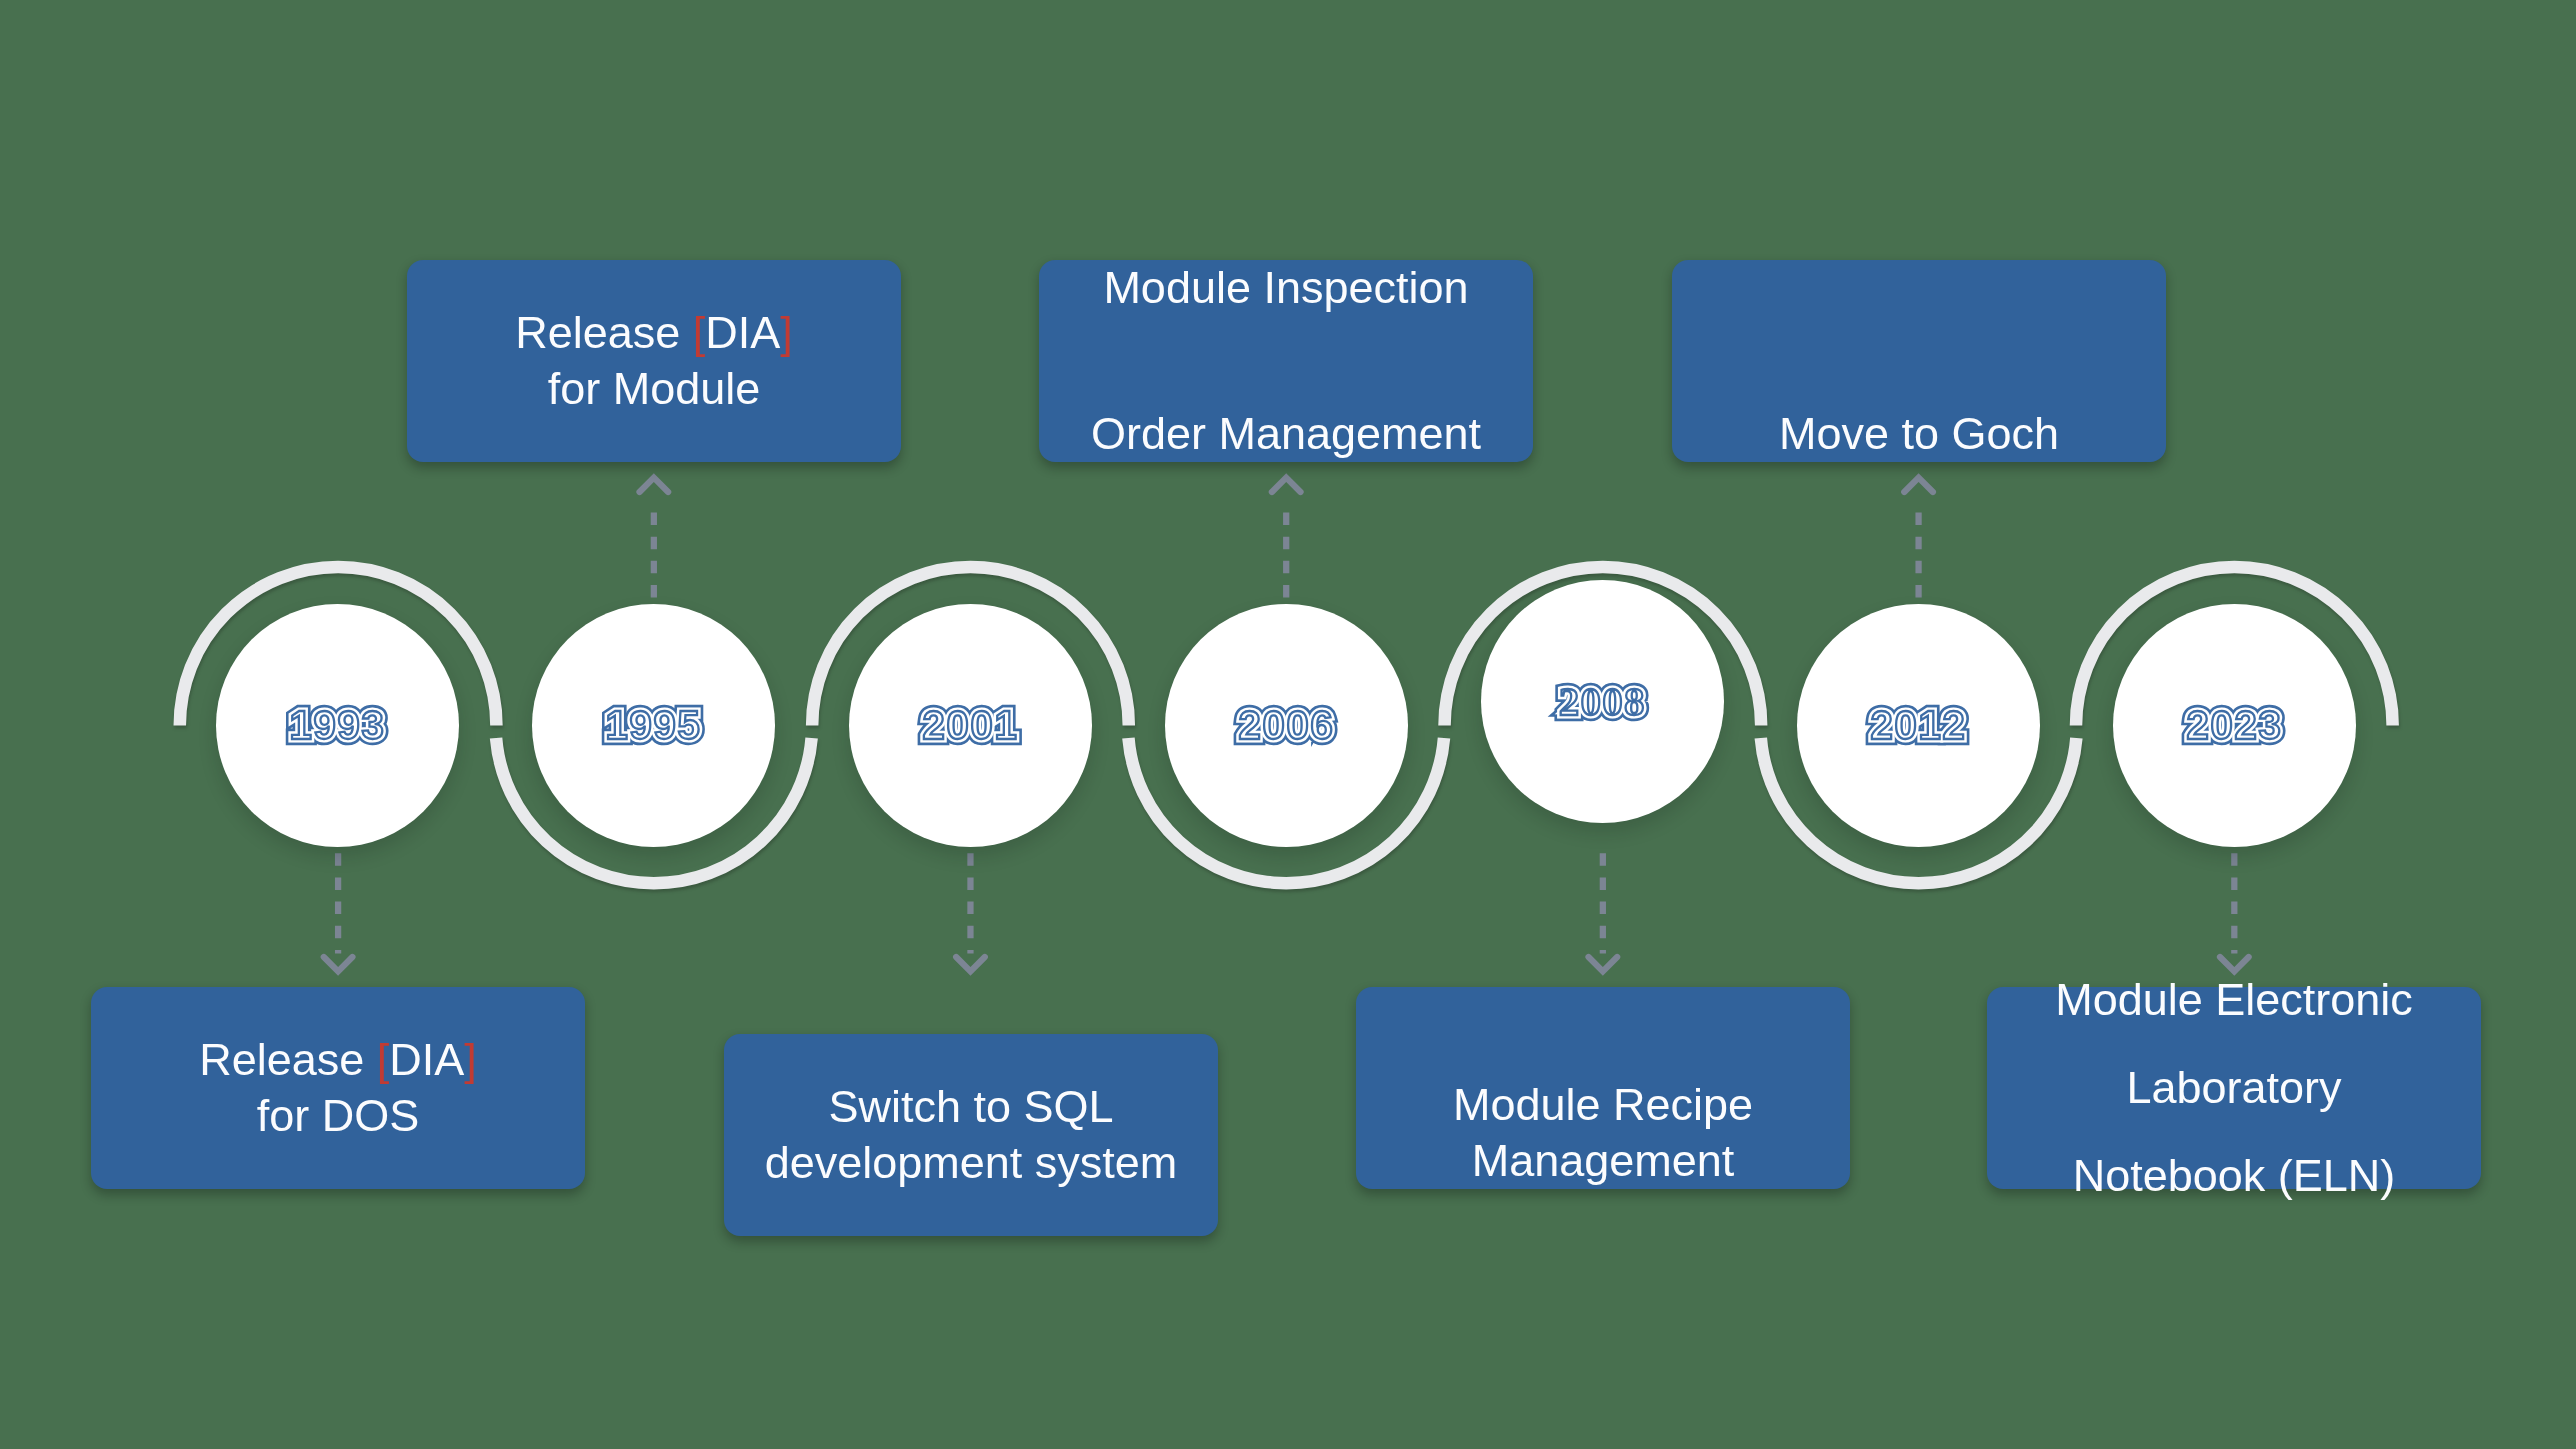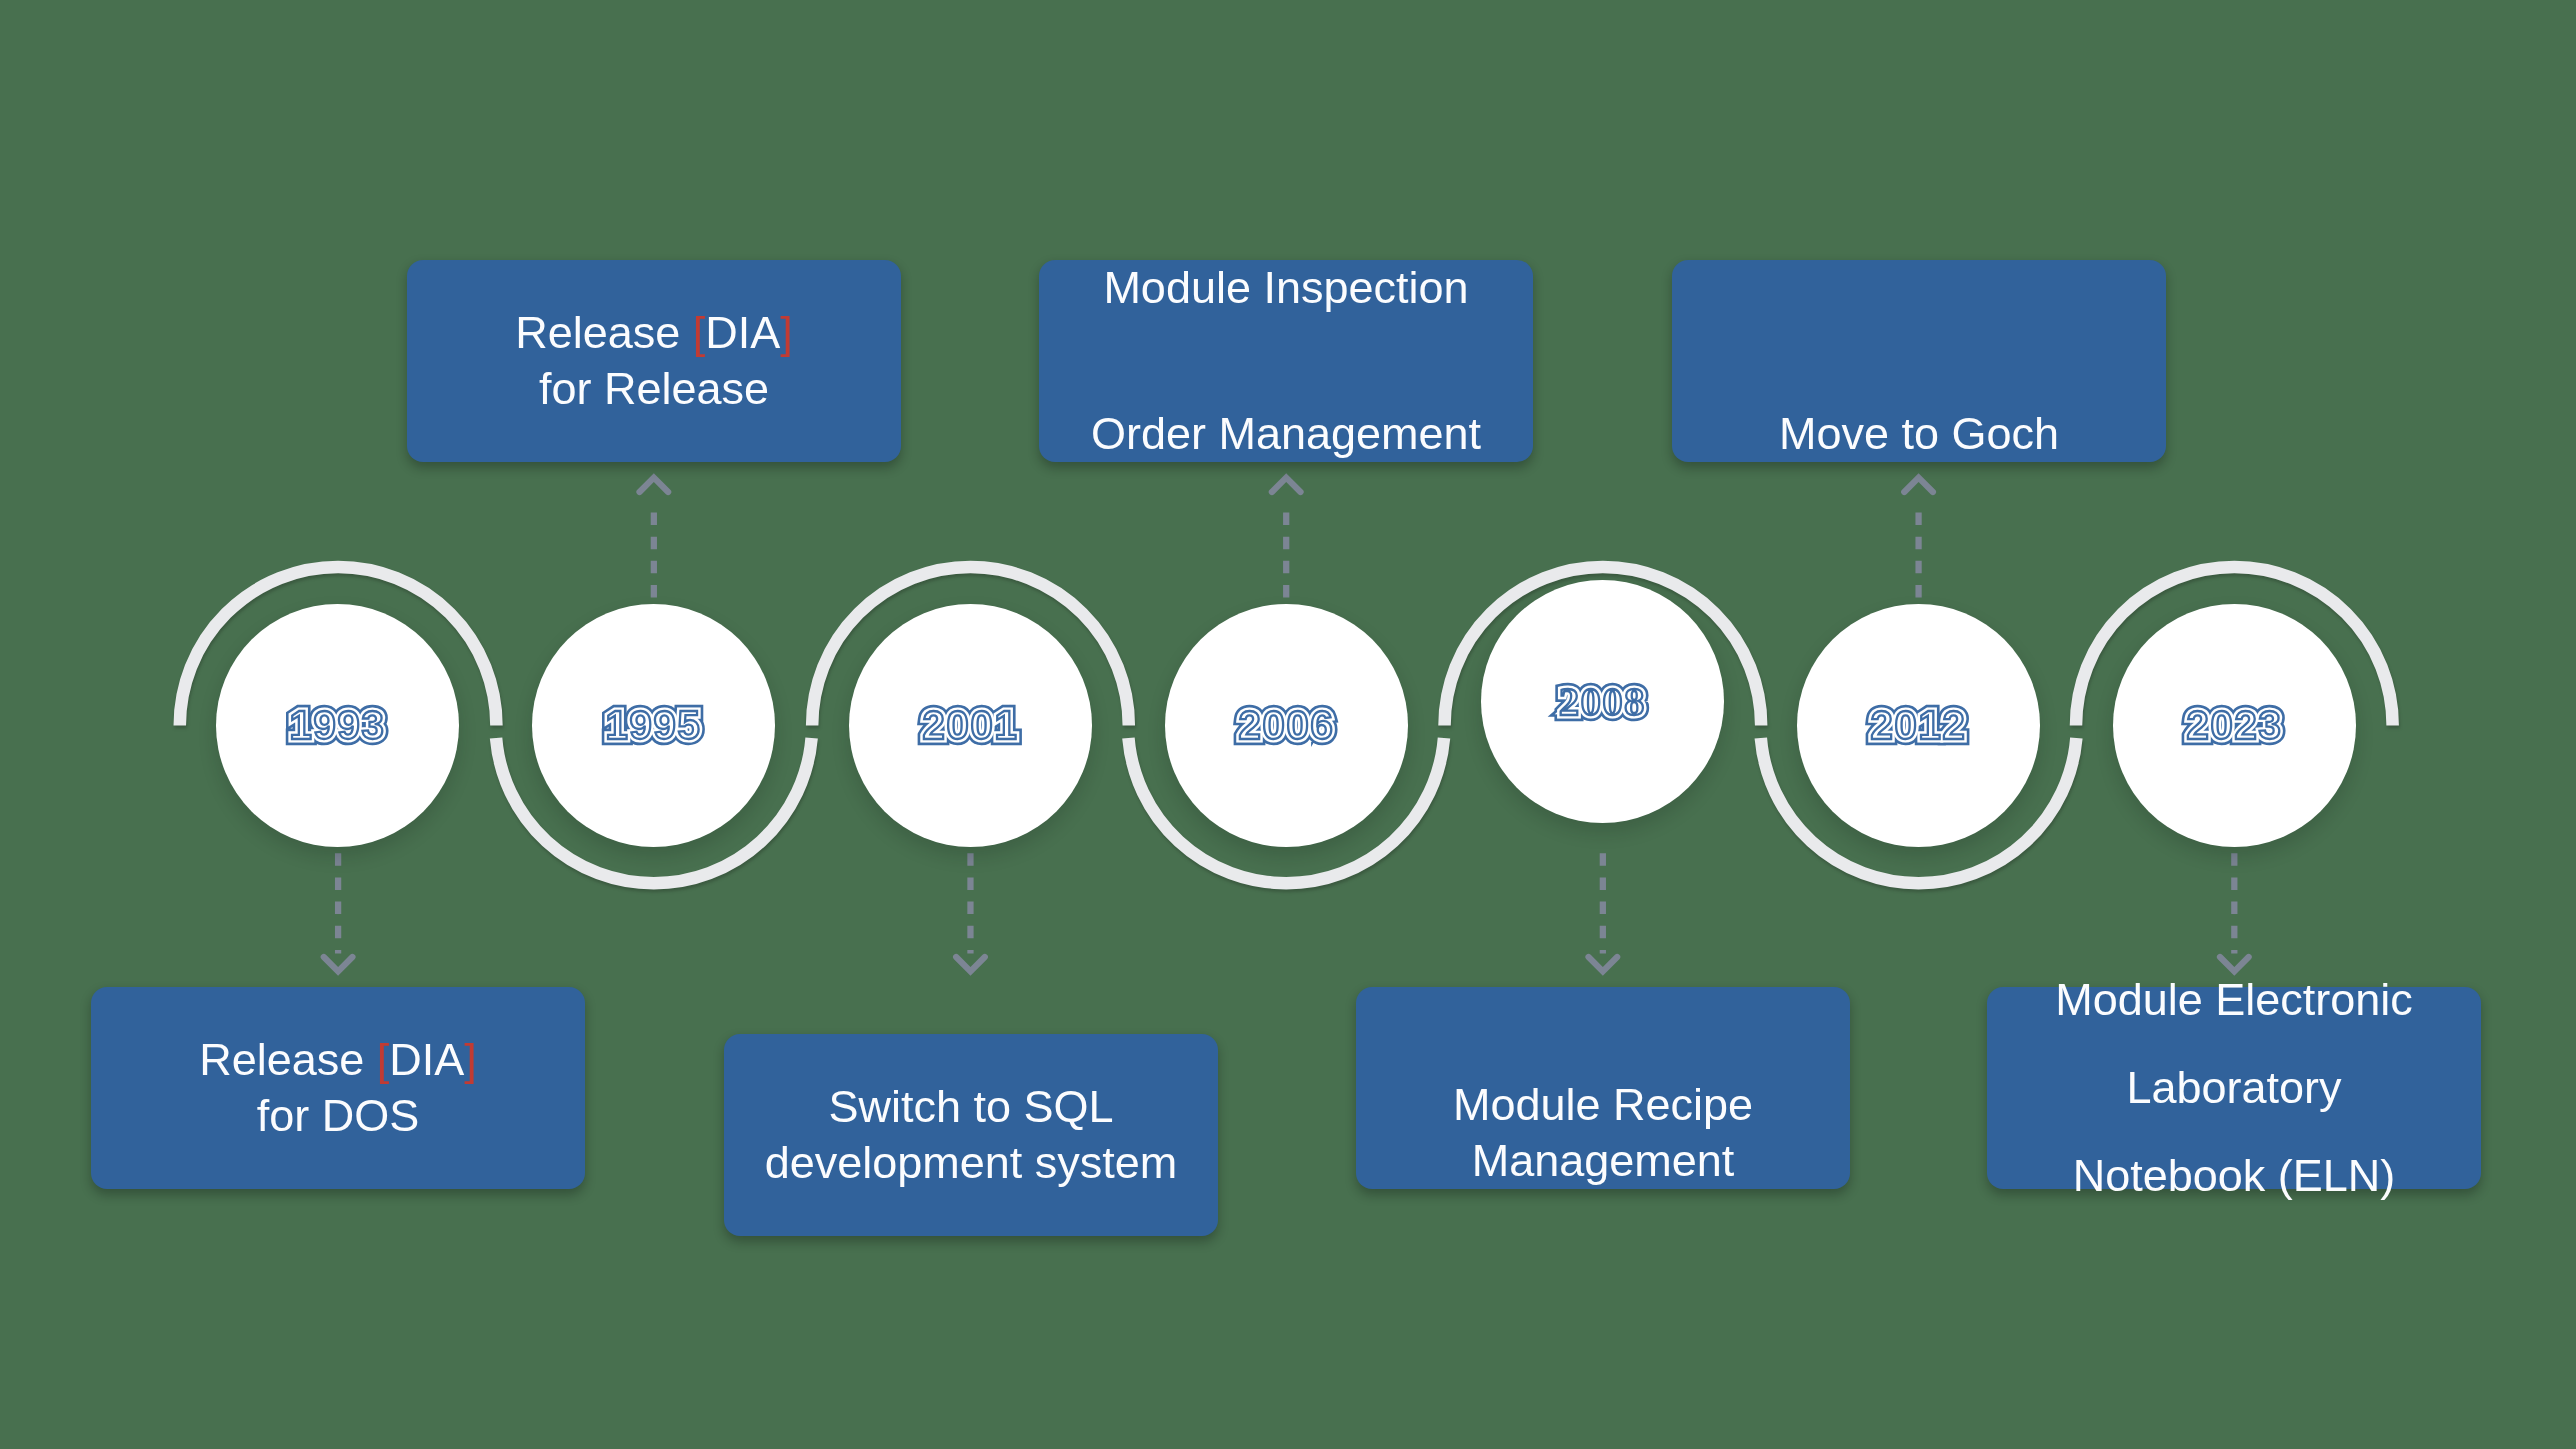--- a/index.html
+++ b/index.html
@@ -75,21 +75,21 @@
         <div class="box-line"><span>Release </span><span class="bracket">[</span><span>DIA</span><span class="bracket">]</span></div>
         <div class="box-line">for DOS</div>
       </div>
       <div class="year-circle" style="left: 532px; top: 604px;">
         <span class="year-layer year-l1">1995</span>
         <span class="year-layer year-l2">1995</span>
         <span class="year-layer year-l3">1995</span>
       </div>
       <div class="milestone-box" style="left: 407px; top: 260px;">
         <div class="box-line"><span>Release </span><span class="bracket">[</span><span>DIA</span><span class="bracket">]</span></div>
-        <div class="box-line">for Release</div>
+        <div class="box-line">for Module</div>
       </div>
       <div class="year-circle" style="left: 849px; top: 604px;">
         <span class="year-layer year-l1">2001</span>
         <span class="year-layer year-l2">2001</span>
         <span class="year-layer year-l3">2001</span>
       </div>
       <div class="milestone-box" style="left: 724px; top: 1002px; margin-top: 32px;">
         <div class="box-line">Switch to SQL</div>
         <div class="box-line">development system</div>
       </div>

